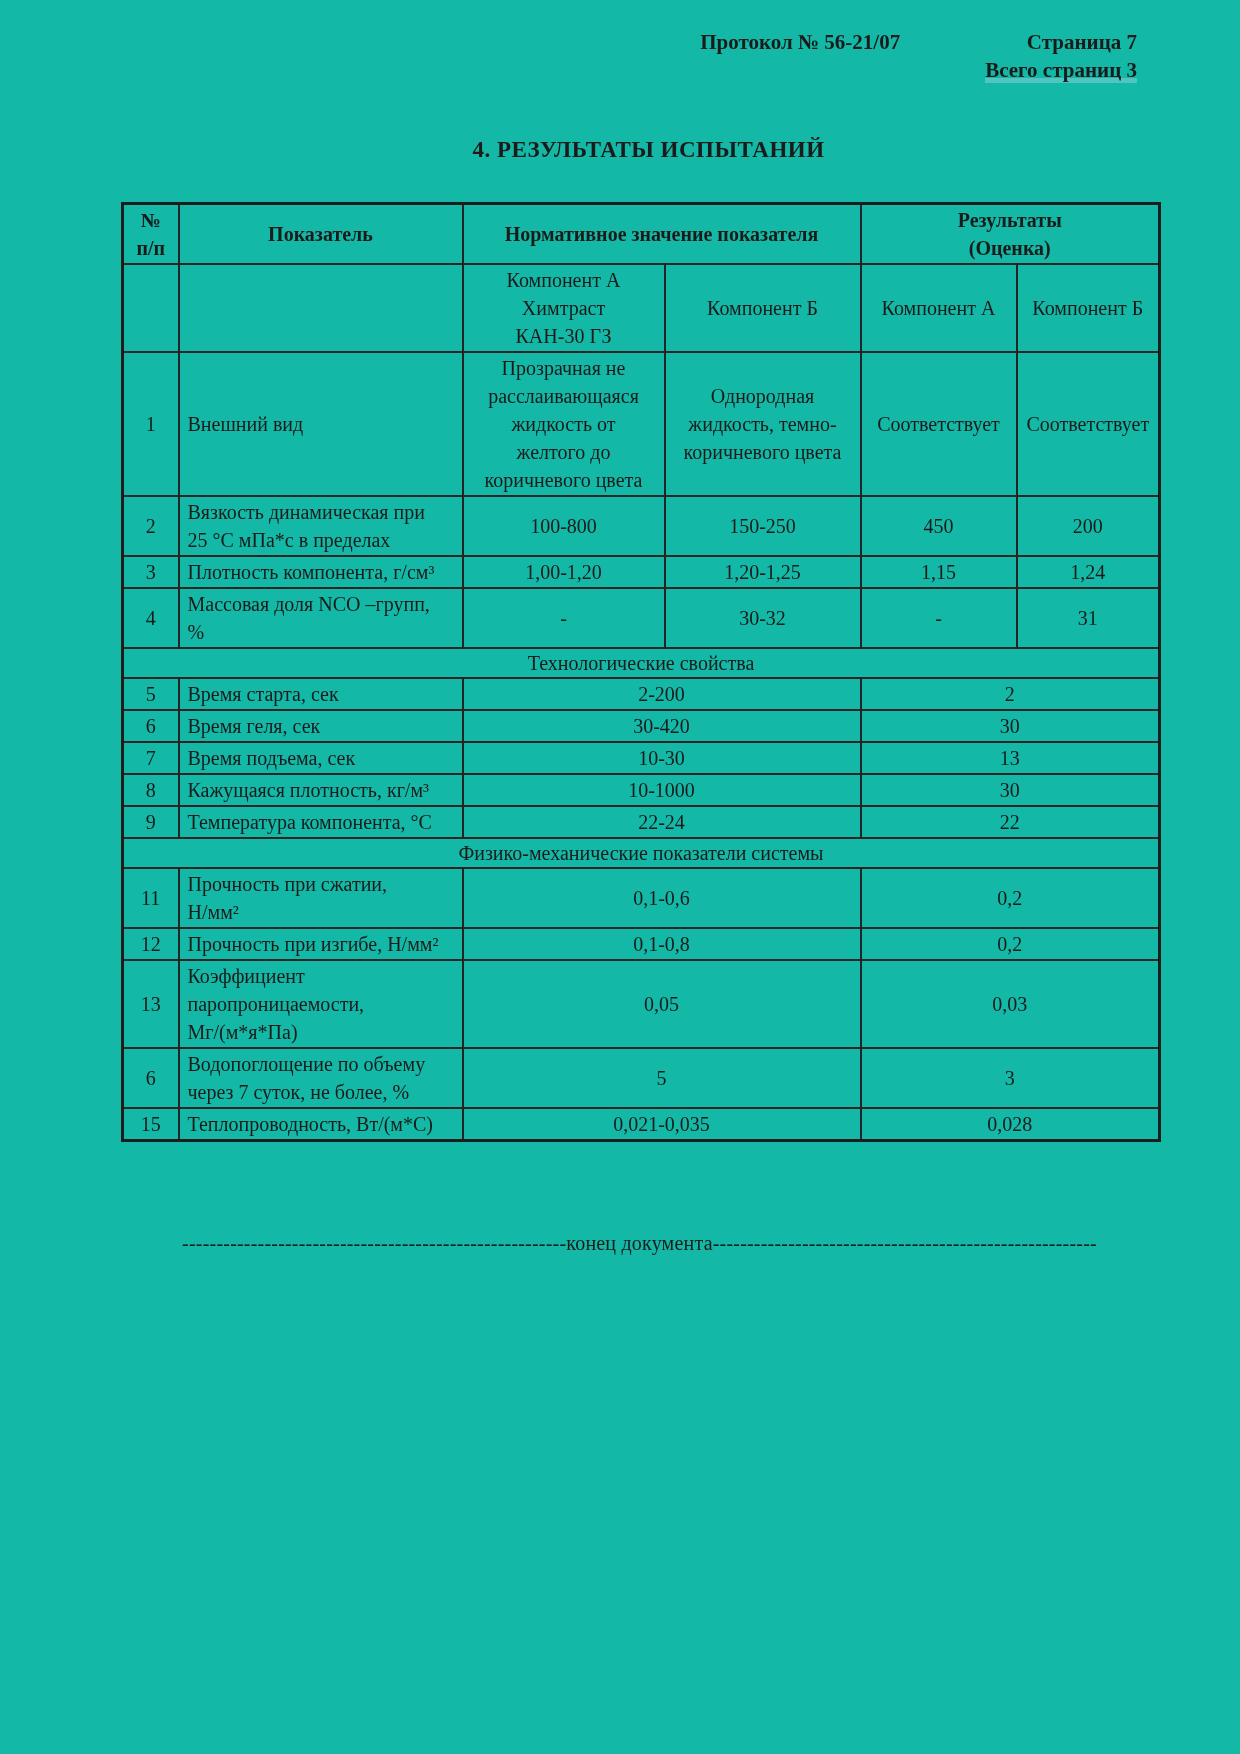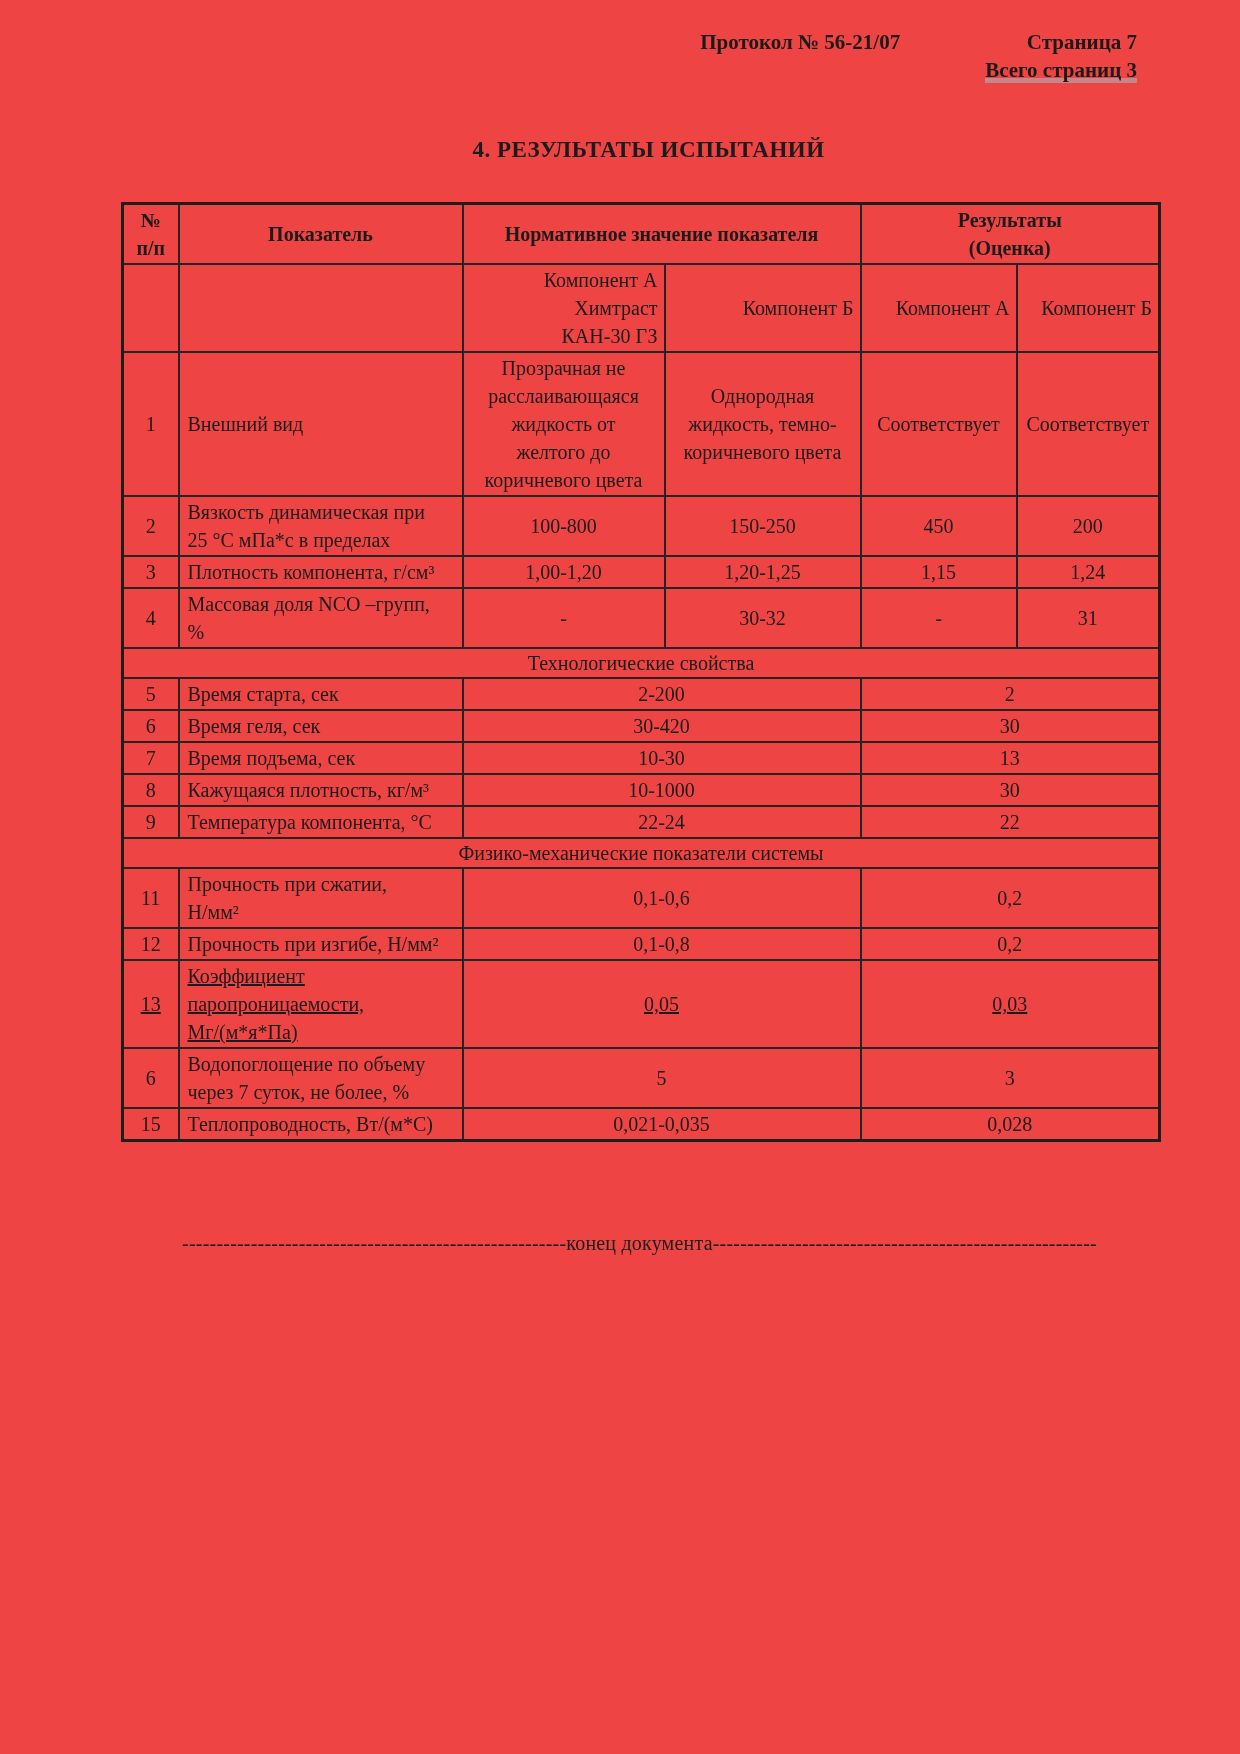--- a/index.html
+++ b/index.html
@@ -3,21 +3,21 @@
 <meta charset="utf-8">
 <style>
   html,body{margin:0;padding:0;background:#ffffff;}
   body{
     width:1240px;height:1754px;
     font-family:"Liberation Serif","DejaVu Serif",serif;
     color:#1b1b1b;
     position:relative;
     -webkit-font-smoothing:antialiased;
   }
-  .page{position:absolute;inset:0;background:#ef4444;overflow:hidden;}
+  .page{position:absolute;inset:0;background:#14b8a6;overflow:hidden;}
 
   
   .hdr{
     position:absolute;top:28px;left:0;right:103px;
     display:flex;justify-content:flex-end;align-items:flex-start;
     font-weight:bold;font-size:21px;line-height:28px;
   }
   .hdr-protocol{margin-right:85px;white-space:nowrap;}
   .hdr-pages{text-align:right;white-space:nowrap;}
   .hdr-pages .total{
@@ -43,24 +43,24 @@
     padding:1px 6px;
     text-align:center;
     vertical-align:middle;
     white-space:pre-line;
     overflow:hidden;
   }
   .tbl{border:3px solid #1d1d1d;}
   .tbl tr.head td{font-weight:bold;height:56px;}
   .tbl tr.section td{height:24px;padding:0 6px;}
   .tbl td.name{text-align:left;padding-left:8px;}
-  .tbl tr.subhead td{height:81px;text-align:right;}
+  .tbl tr.subhead td{height:81px;}
   .tbl tr.r1 td{height:138px;}
   .tbl tr.tall2 td{height:52px;}
-  .tbl tr.tall3 td{height:79px;text-decoration:underline;}
+  .tbl tr.tall3 td{height:79px;}
   .tbl tr.single td{height:25px;}
 
   
   .endline{
     position:absolute;top:1232px;left:121px;width:1037px;
     text-align:center;font-size:20px;white-space:nowrap;
     letter-spacing:0.2px;
   }
 </style>
 </head>

